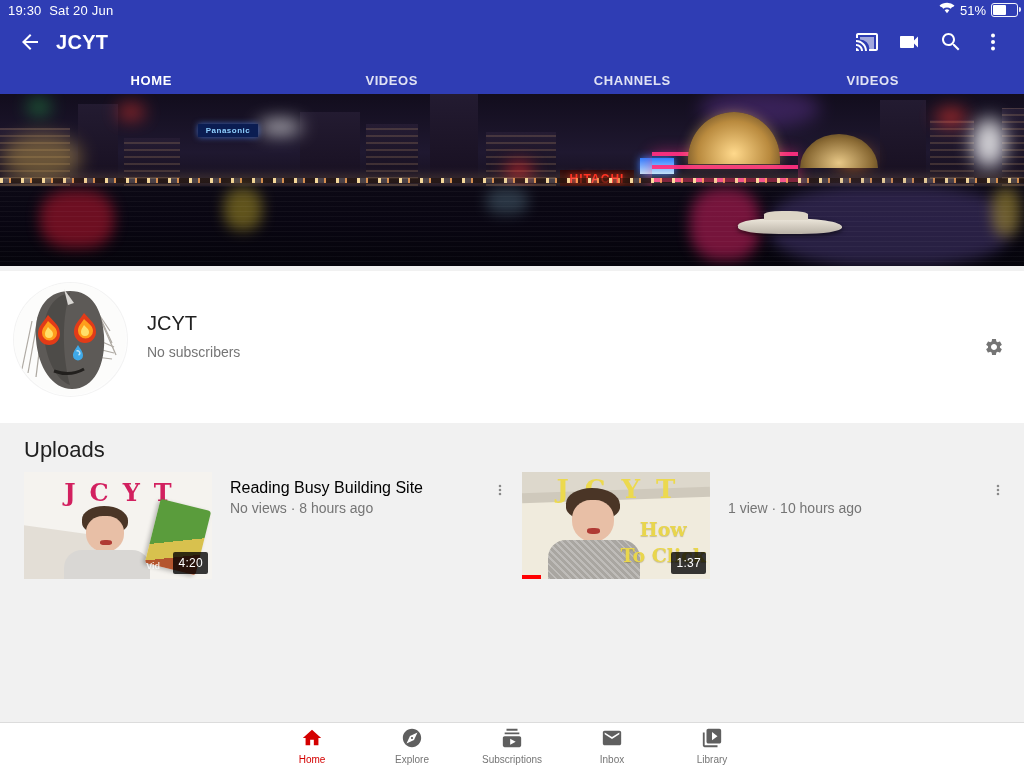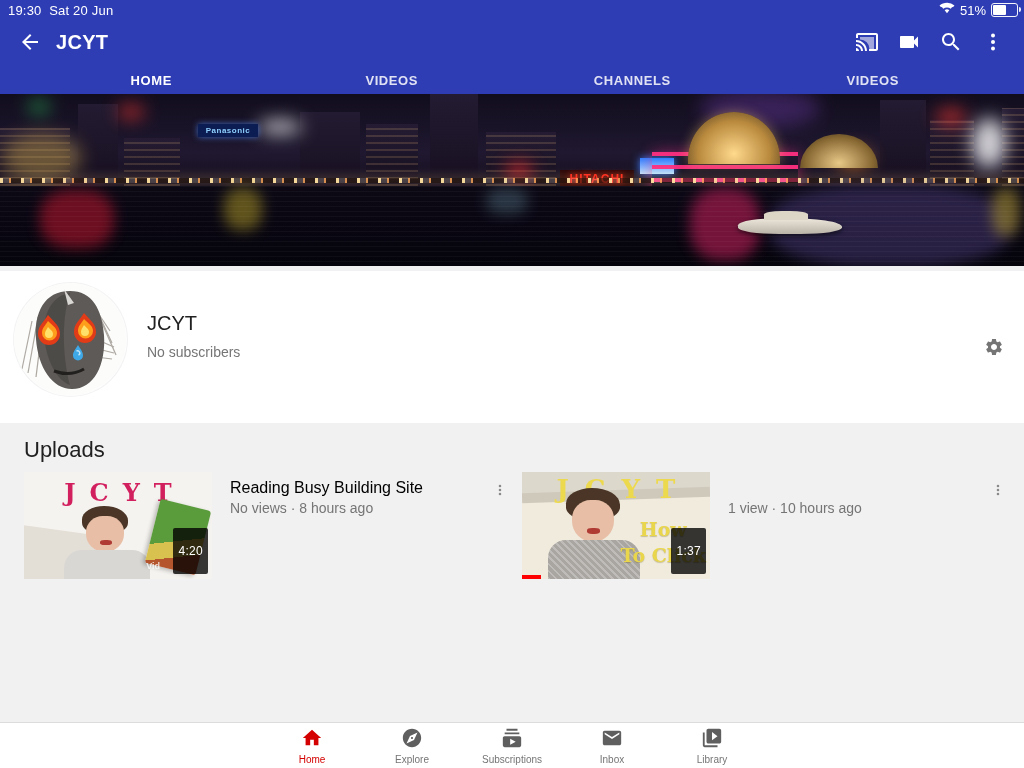--- a/index.html
+++ b/index.html
@@ -82,21 +82,21 @@
   .boy-hair{background:#4a3526;border-radius:48% 52% 40% 40%;}
   .boy-face{background:#e8bfa6;border-radius:46% 46% 52% 52%;}
   .boy-mouth{background:#b03a34;border-radius:40%;}
   .boy-body{border-radius:18px 18px 0 0;}
   .book{position:absolute;left:128px;top:32px;width:52px;height:66px;background:linear-gradient(160deg,#5a9c3c 0 55%,#d8c14e 55% 75%,#b4552e 75%);
     transform:rotate(14deg);border-radius:3px;box-shadow:-2px 2px 4px rgba(0,0,0,.25);}
   .caption-yellow{position:absolute;right:4px;top:44px;text-align:center;color:#e9d64b;font-family:"DejaVu Serif",serif;
     font-weight:bold;font-size:19px;line-height:26px;text-shadow:0 1px 1px rgba(120,100,20,.35);}
   .watermark{position:absolute;right:52px;bottom:8px;color:rgba(255,255,255,.75);font-size:9px;font-weight:bold;}
   .duration{position:absolute;right:4px;bottom:5px;background:rgba(0,0,0,.78);color:#fff;font-size:12px;
-    padding:16px 5px;border-radius:2px;letter-spacing:.3px;}
+    padding:4px 5px;border-radius:2px;letter-spacing:.3px;}
   .progress{position:absolute;left:0;bottom:0;height:4px;background:#f00;}
   .vtitle{position:absolute;left:206px;top:5px;width:250px;font-size:16px;color:#000000;line-height:21px;cursor:pointer;}
   .vmeta{position:absolute;left:206px;top:28px;width:250px;font-size:14px;color:#757575;}
   .kebab{position:absolute;right:0;top:6px;width:24px;height:24px;display:flex;align-items:center;justify-content:center;cursor:pointer;}
 
   
   .bottomnav{position:absolute;left:0;top:722px;width:1024px;height:46px;background:#fff;border-top:1px solid #dcdcdc;
     display:flex;justify-content:center;}
   .nav-item{width:100px;display:flex;flex-direction:column;align-items:center;justify-content:center;gap:1px;cursor:pointer;color:#606060;}
   .nav-item .nav-label{font-size:10px;color:#757575;}

